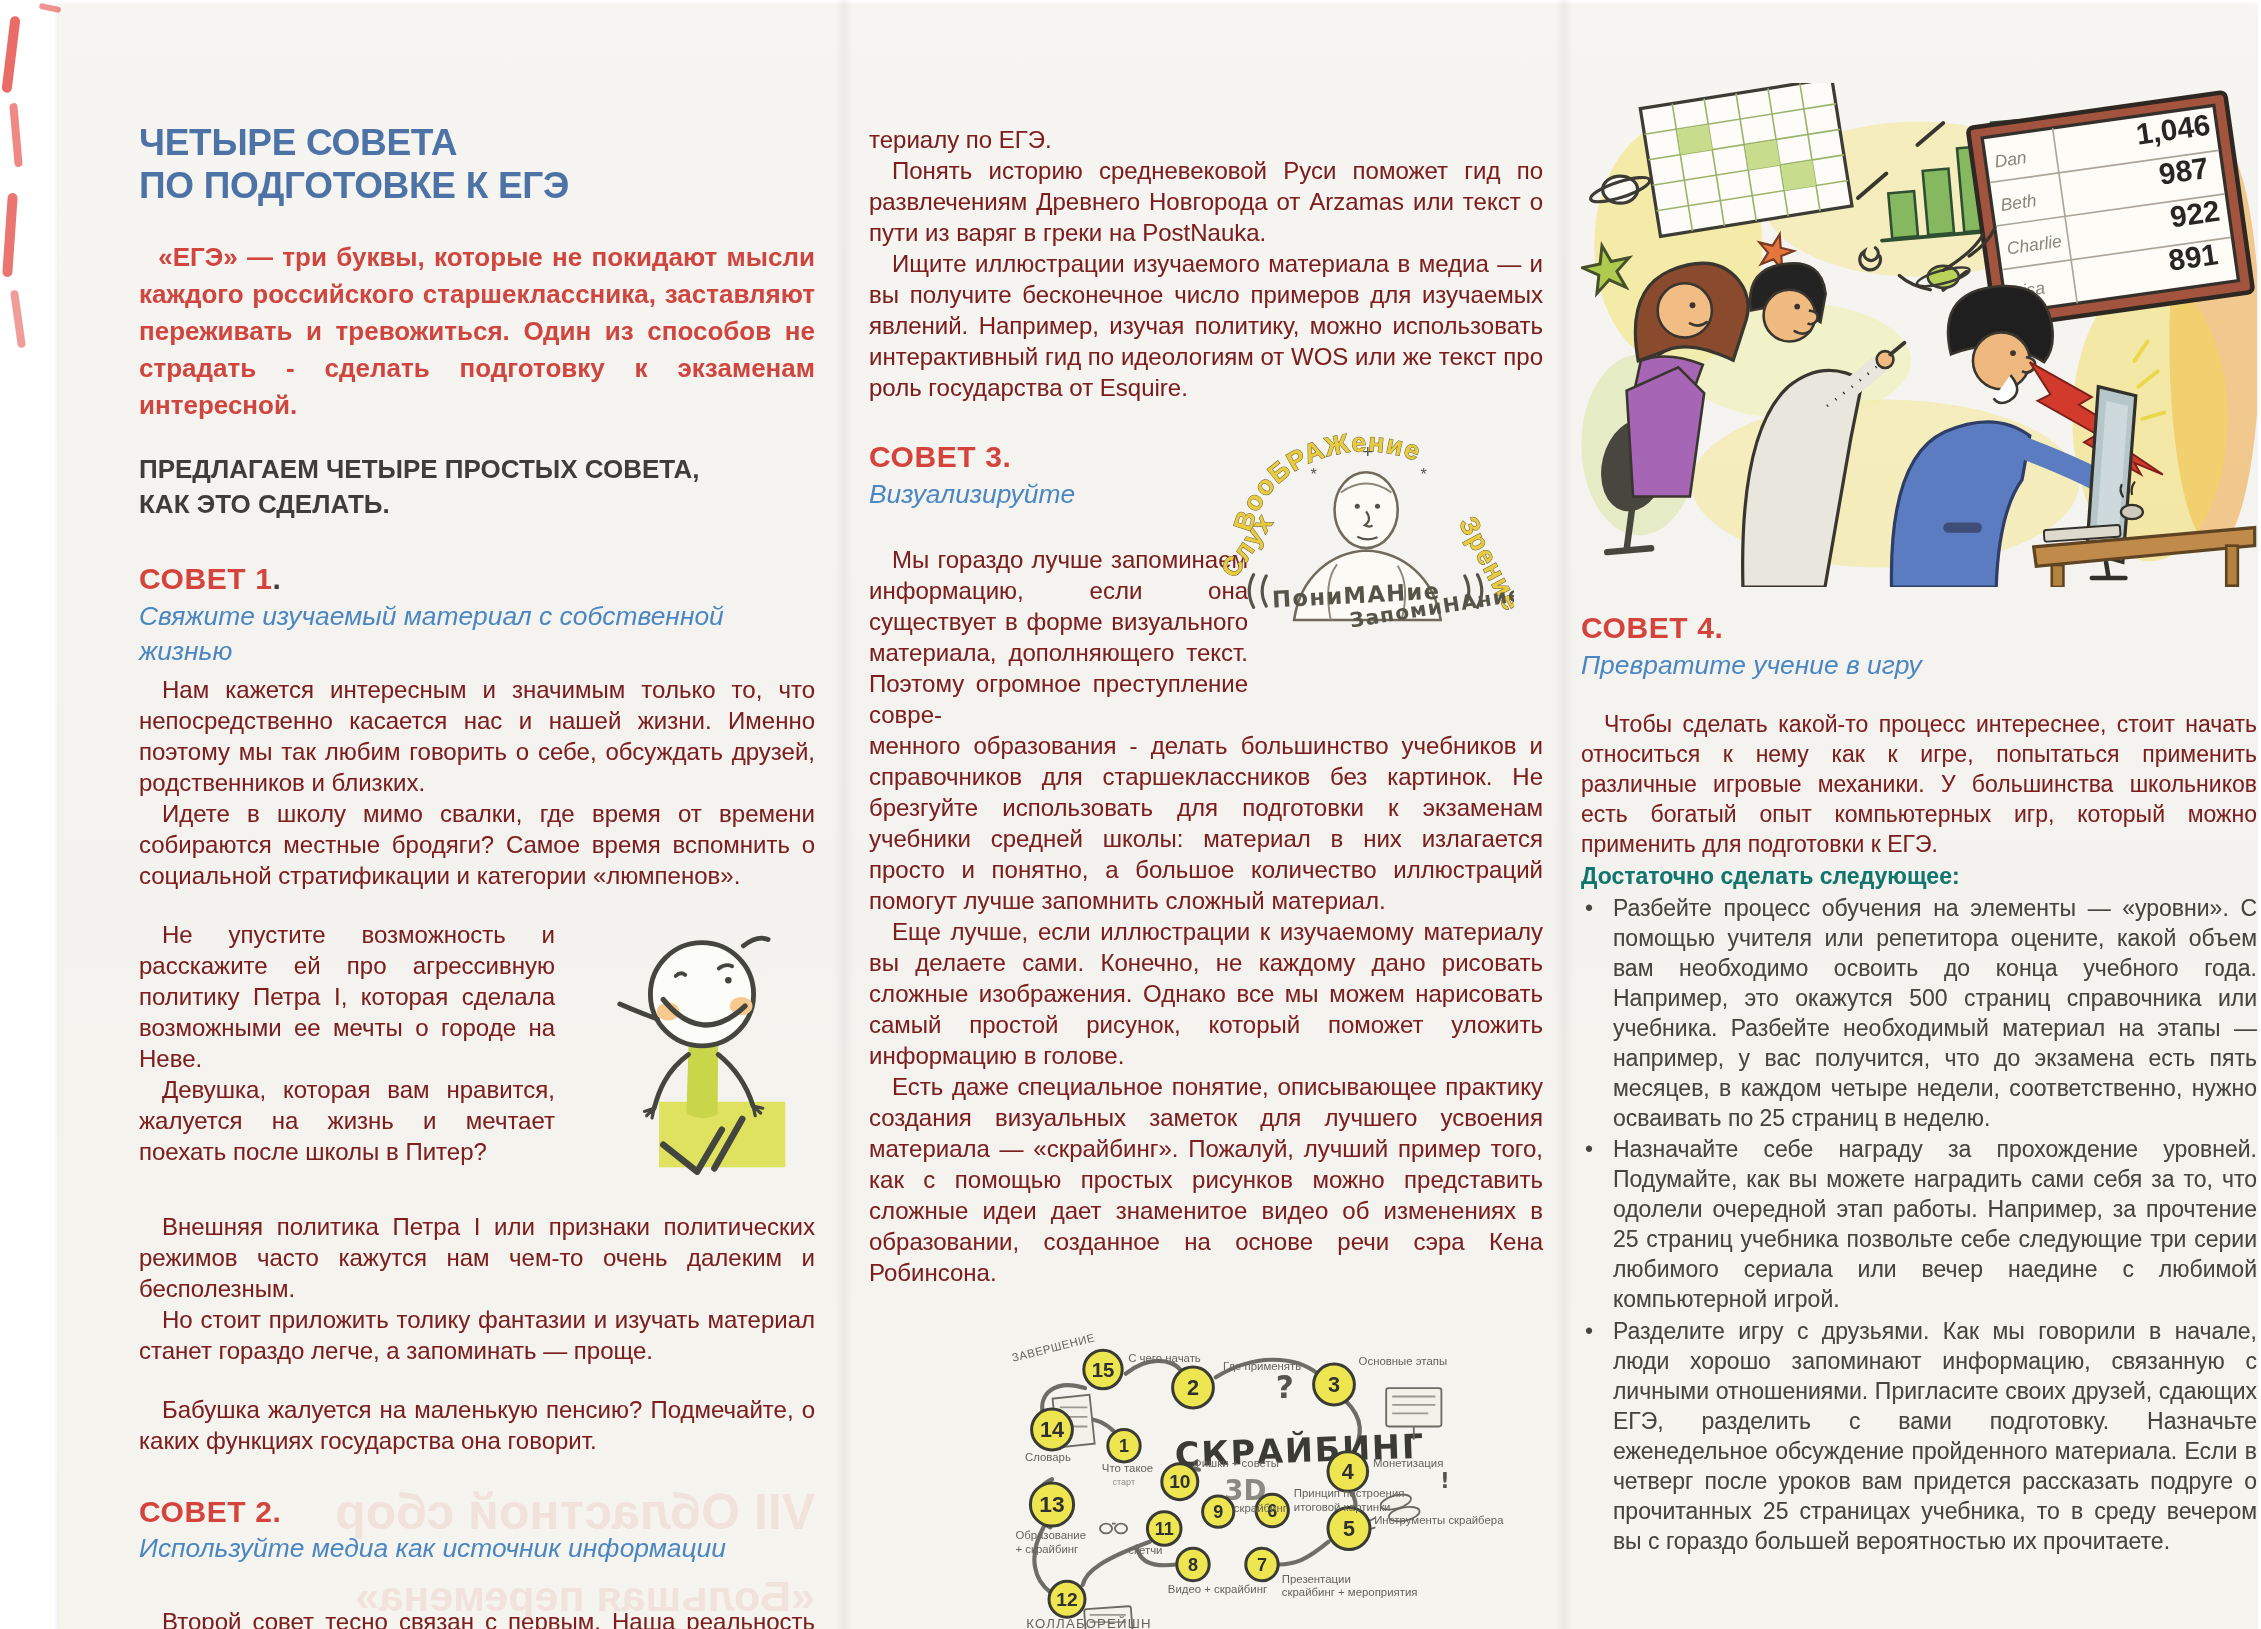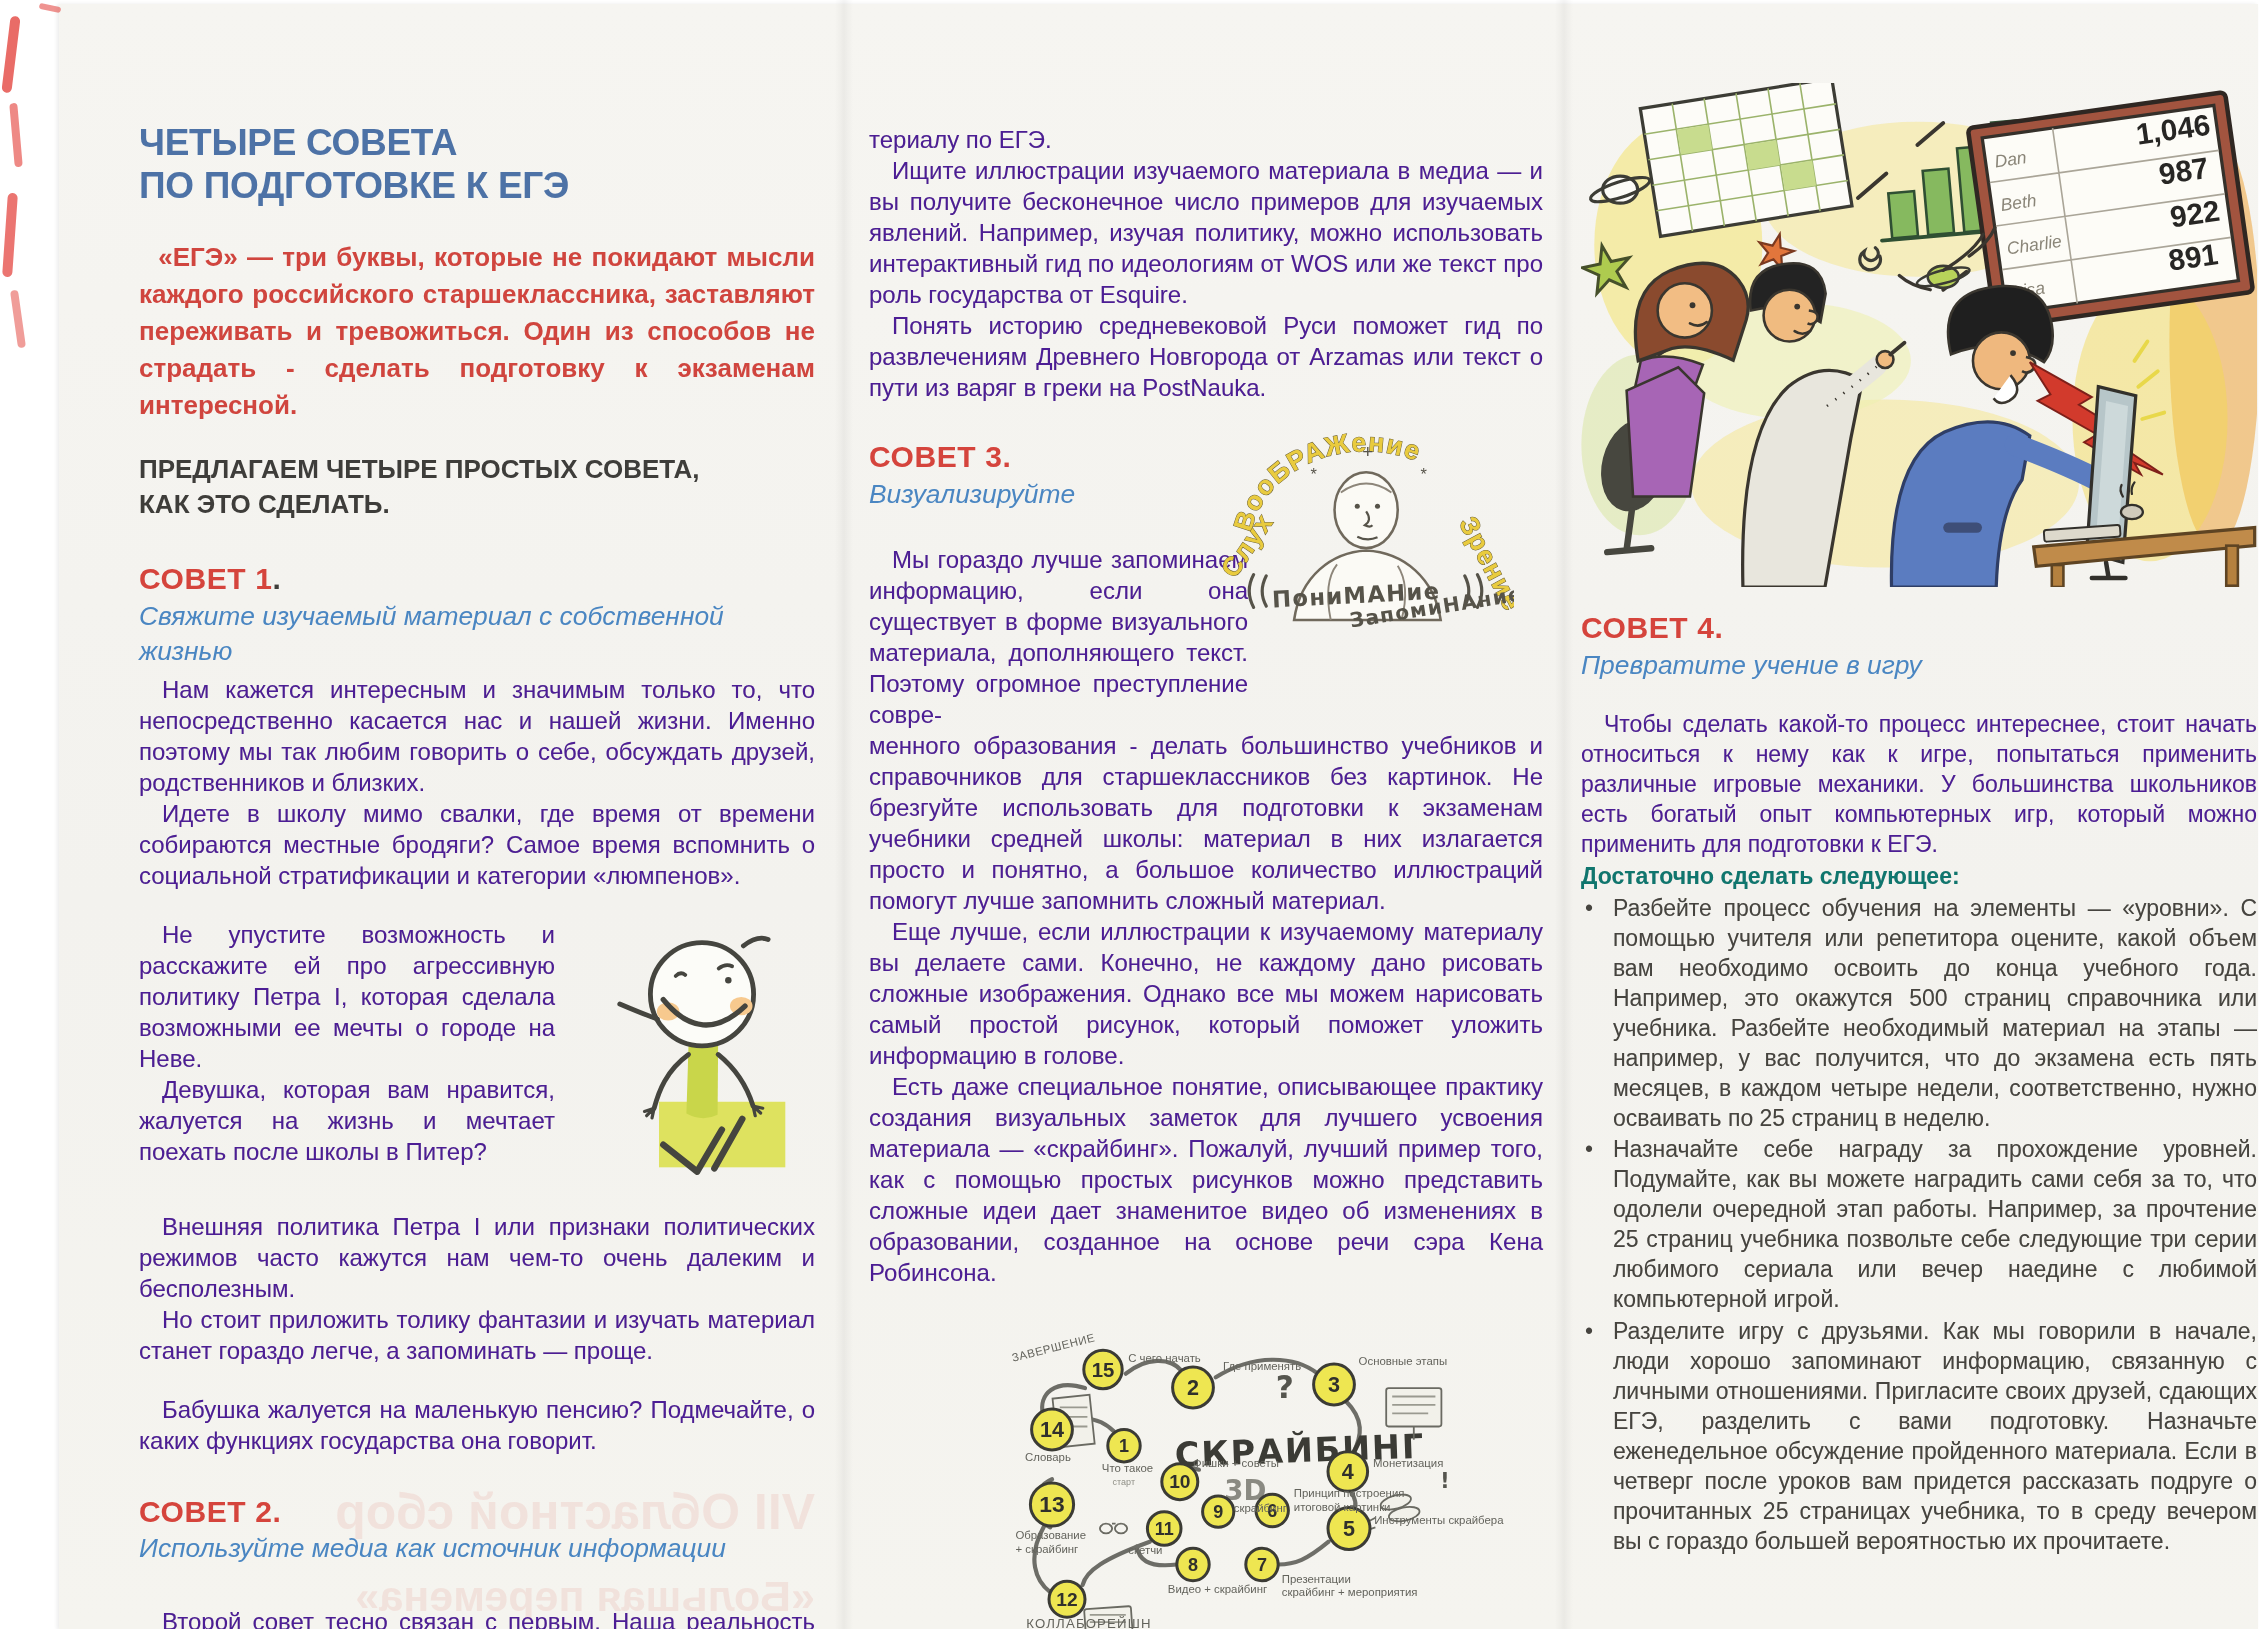--- a/index.html
+++ b/index.html
@@ -17,21 +17,21 @@
   .fold{position:absolute;top:0;bottom:0;width:18px;
     background:linear-gradient(90deg,rgba(0,0,0,0) 0%,rgba(0,0,0,.045) 50%,rgba(0,0,0,0) 100%);}
   #fold1{left:835px;} #fold2{left:1555px;}
   .scan-mark{position:absolute;background:#e23b34;border-radius:5.2px;}
   
   .col{position:absolute;color:#46443f;}
   #col1{left:139px;top:121px;width:676px;}
   #col2{left:869px;top:124px;width:674px;}
   #col3{left:1581px;top:83px;width:676px;}
   p{margin:0;font-size:24px;line-height:31px;text-align:justify;
-    text-indent:23px;color:#4c1d95;text-shadow:0 0 0.6px rgba(70,68,60,.25);}
+    text-indent:23px;color:#7f1d1d;text-shadow:0 0 0.6px rgba(70,68,60,.25);}
   p.noindent{text-indent:0;}
   .page-title{font-size:37px;line-height:43px;font-weight:bold;color:#4d72a6;
     letter-spacing:-0.3px;}
   .intro{margin-top:32px;font-size:26px;line-height:37px;font-weight:bold;
     color:#d0453e;text-align:justify;text-indent:19.3px;}
   .lead{margin-top:28px;font-size:26px;line-height:35px;font-weight:bold;color:#3e3d3a;}
   .tip-head{font-size:30px;font-weight:bold;color:#d5443c;letter-spacing:0.6px;}
   .tip-head .dark-dot{color:#3e3d3a;}
   .tip-sub{font-size:26.4px;line-height:35px;font-weight:normal;font-style:italic;color:#4a86c2;margin-top:2.6px;}
   .gap-s{margin-top:28px;} .gap-m{margin-top:34px;} .gap-l{margin-top:40px;}
@@ -124,22 +124,22 @@
     <div class="ghost" id="ghost1">VII Областной сбор</div>
     <div class="ghost" id="ghost2">«Большая перемена»</div>
     <div class="tip-head">СОВЕТ 2.</div>
     <div class="tip-sub">Используйте медиа как источник информации</div>
     <p style="margin-top:40px;">Второй совет тесно связан с первым. Наша реальность переплетена с цифровым миром. СМИ и социальные сети - верные спутники современного человека. Взгляните на свои любимые СМИ как на дополнение к изучаемому ма-</p>
   </div>
 </div>
 
 <div class="col" id="col2">
   <p class="noindent">териалу по ЕГЭ.</p>
+  <p>Понять историю средневековой Руси поможет гид по развлечениям Древнего Новгорода от Arzamas или текст о пути из варяг в греки на PostNauka.</p>
   <p>Ищите иллюстрации изучаемого материала в медиа — и вы получите бесконечное число примеров для изучаемых явлений. Например, изучая политику, можно использовать интерактивный гид по идеологиям от WOS или же текст про роль государства от Esquire.</p>
-  <p>Понять историю средневековой Руси поможет гид по развлечениям Древнего Новгорода от Arzamas или текст о пути из варяг в греки на PostNauka.</p>
 
   <div class="tip3-wrap">
     <div class="tip-head">СОВЕТ 3.</div>
     <div class="tip-sub">Визуализируйте</div>
 
     <svg id="mindDoodle" width="297" height="216" viewBox="0 0 470 340">
       <defs>
         <path id="arcTop" d="M 52,205 A 180,150 0 0 1 418,210" fill="none"></path>
       </defs>
       <path d="M122,322 C132,252 182,215 236,212 C296,215 344,256 354,322 z" fill="#fbfaf5" stroke="#70695c" stroke-width="4"></path>

